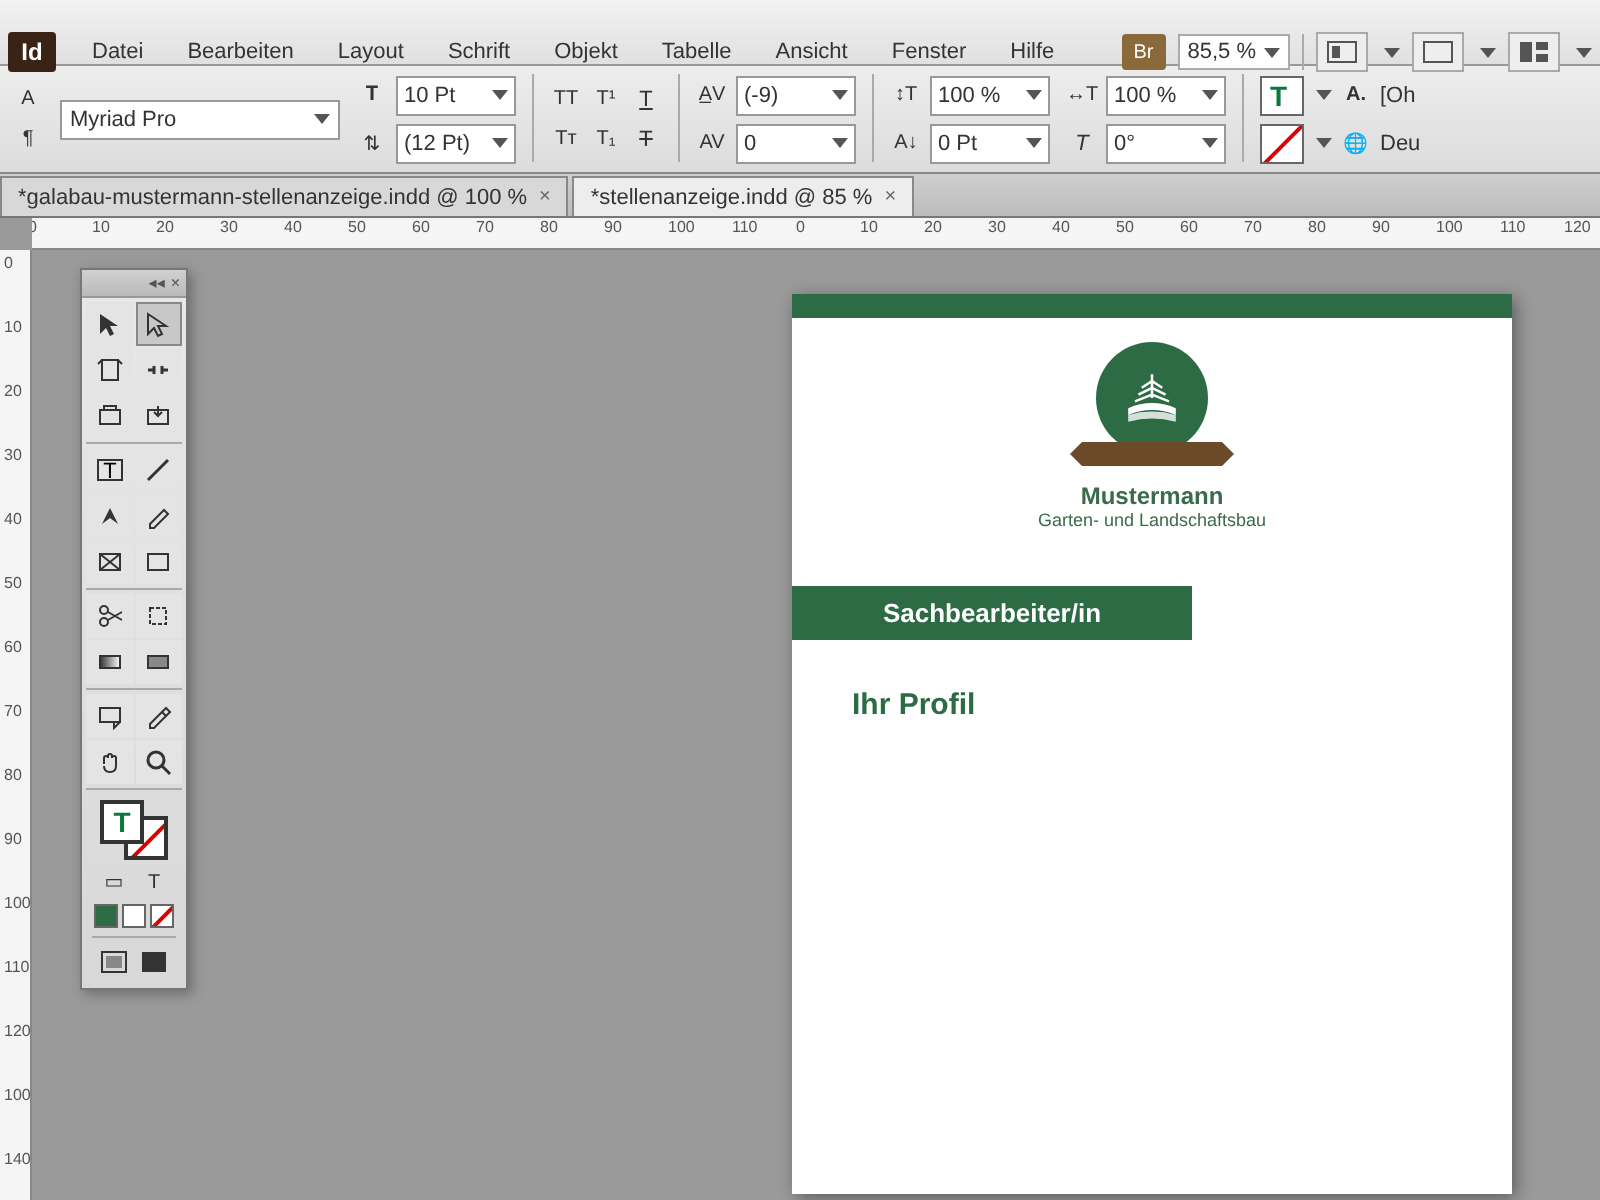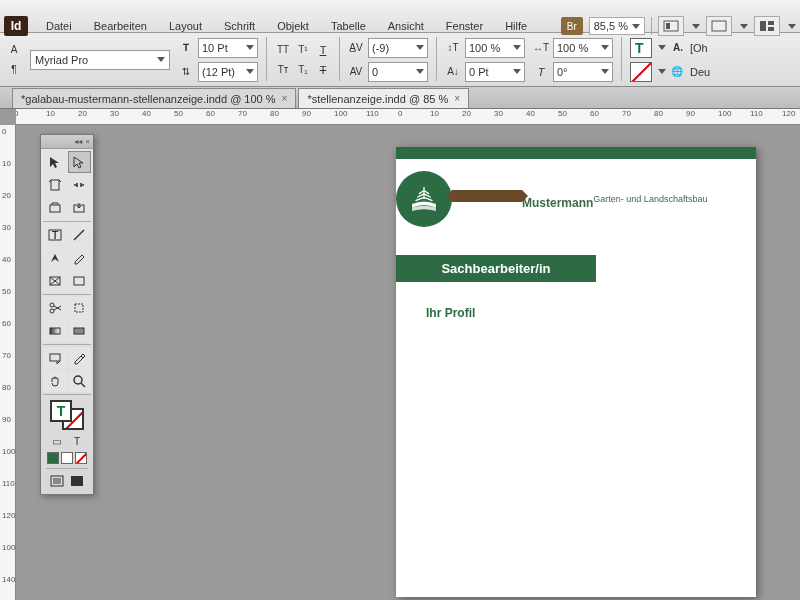--- a/index.html
+++ b/index.html
@@ -18,44 +18,44 @@
 .ctrl-row{display:flex;align-items:center;gap:4px}
 .font-dd{width:140px;height:20px;background:#fff;border:1px solid #999;display:flex;align-items:center;padding:0 4px;justify-content:space-between}
 .num-box{width:60px;height:20px;background:#fff;border:1px solid #999;display:flex;align-items:center;justify-content:space-between;padding:0 3px}
 .tiny-ico{width:16px;height:16px;display:flex;align-items:center;justify-content:center;font-size:10px}
 .sep{width:1px;height:44px;background:#aaa}
 .fill-swatch{width:22px;height:20px;border:1px solid #666}
 .fill-swatch.green{background:#fff;position:relative}
 .fill-swatch.green::before{content:"T";color:#0a7a3a;font-weight:bold;font-size:14px;position:absolute;left:4px;top:1px}
 .fill-swatch.none{background:#fff;position:relative;overflow:hidden}
 .fill-swatch.none::after{content:"";position:absolute;width:30px;height:2px;background:#d00;transform:rotate(-45deg);top:8px;left:-4px}
-.tab-bar{height:22px;background:linear-gradient(#cfcfcf,#bcbcbc);display:flex;align-items:flex-end;padding-left:12px;border-bottom:1px solid #777}
+.tab-bar{height:22px;background:linear-gradient(#cfcfcf,#bcbcbc);display:flex;align-items:flex-end;border-bottom:1px solid #777}
 .tab{height:20px;padding:3px 8px;background:#d8d8d8;border:1px solid #888;border-bottom:none;margin-right:2px;display:flex;align-items:center;gap:6px;font-size:10px}
 .tab.active{background:#ededed}
 .tab-x{font-size:10px;color:#666;cursor:pointer}
 .ruler-h{height:16px;background:#f5f5f5;border-bottom:1px solid #888;position:relative;margin-left:16px;overflow:hidden}
 .ruler-h .tick{position:absolute;top:0;font-size:8px;color:#555}
 .ruler-h .tick::before{content:"";position:absolute;left:0;bottom:-16px;width:1px;height:6px;background:#777}
 .work{position:relative;height:482px;display:flex}
 .ruler-v{width:16px;background:#f5f5f5;border-right:1px solid #888;position:relative;overflow:hidden}
 .ruler-v .tick{position:absolute;left:2px;font-size:8px;color:#555}
 .canvas{flex:1;background:#9a9a9a;position:relative;overflow:hidden}
 .page{position:absolute;left:380px;top:22px;width:360px;height:450px;background:#fff;box-shadow:2px 2px 8px rgba(0,0,0,.4)}
 .page-bar{height:12px;background:#2c6b44}
-.logo-wrap{display:flex;flex-direction:row;align-items:center;margin-top:12px}
+.logo-wrap{display:flex;flex-direction:column;align-items:center;margin-top:12px}
 .logo-circ{width:56px;height:56px;border-radius:50%;background:#2c6b44;display:flex;align-items:center;justify-content:center;position:relative}
 .logo-circ svg{width:34px;height:34px}
 .logo-ribbon{width:70px;height:12px;background:#6b4a2a;margin-top:-6px;position:relative}
 .logo-ribbon::before,.logo-ribbon::after{content:"";position:absolute;top:0;width:0;height:0;border-top:6px solid transparent;border-bottom:6px solid transparent}
 .logo-ribbon::before{left:-6px;border-right:6px solid #6b4a2a}
 .logo-ribbon::after{right:-6px;border-left:6px solid #6b4a2a}
 .logo-name{margin-top:8px;font-weight:bold;color:#3a6b4a;font-size:12px}
 .logo-sub{font-size:9px;color:#3a6b4a}
 .job-bar{margin-top:28px;background:#2c6b44;color:#fff;text-align:center;padding:6px 0;font-size:13px;font-weight:600;width:200px}
-.profil{margin:24px 0 0 30px;color:#2c6b44;font-weight:bold;font-size:12px}
+.profil{margin:24px 0 0 30px;color:#2c6b44;font-weight:bold;font-size:15px}
 .toolbox{position:absolute;left:40px;top:134px;width:54px;background:linear-gradient(#e8e8e8,#d8d8d8);border:1px solid #777;box-shadow:2px 2px 6px rgba(0,0,0,.3)}
 .tb-head{height:14px;background:linear-gradient(#d0d0d0,#bababa);border-bottom:1px solid #999;display:flex;align-items:center;justify-content:flex-end;padding:0 3px;gap:3px}
 .tb-head span{font-size:8px;color:#555}
 .tb-grid{display:grid;grid-template-columns:1fr 1fr;gap:1px;padding:2px}
 .tool{height:22px;background:#e4e4e4;display:flex;align-items:center;justify-content:center;cursor:pointer}
 .tool.sel{background:#c8c8c8;border:1px solid #888}
 .tb-div{grid-column:1/3;height:1px;background:#aaa;margin:1px 0}
 .tb-fill{grid-column:1/3;padding:3px;display:flex;flex-direction:column;gap:3px;align-items:center}
 .fill-big{width:34px;height:30px;position:relative}
 .fill-fg{position:absolute;width:22px;height:22px;border:2px solid #333;background:#fff;left:0;top:0;display:flex;align-items:center;justify-content:center;color:#0a7a3a;font-weight:bold;font-size:14px}

